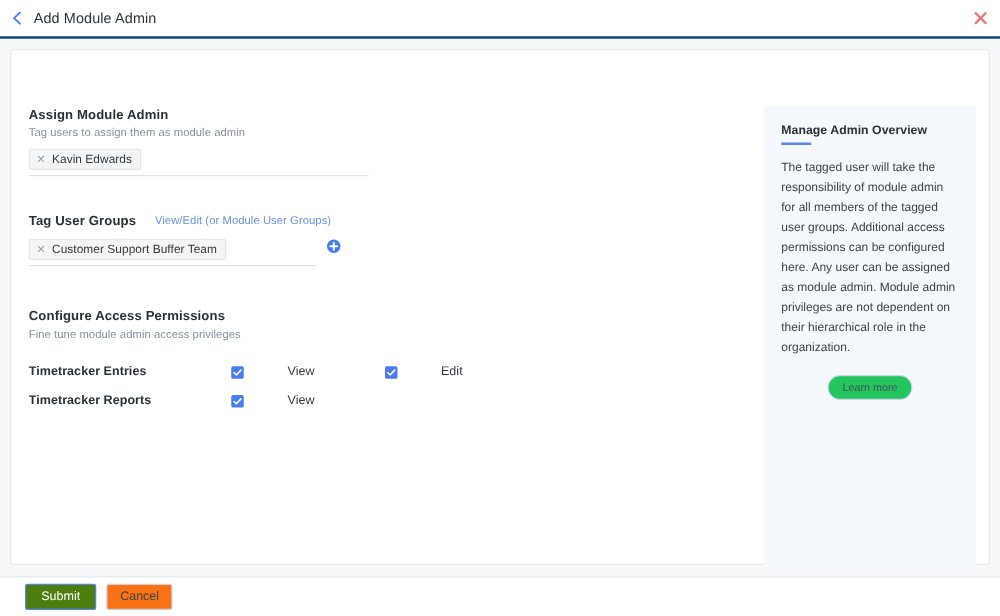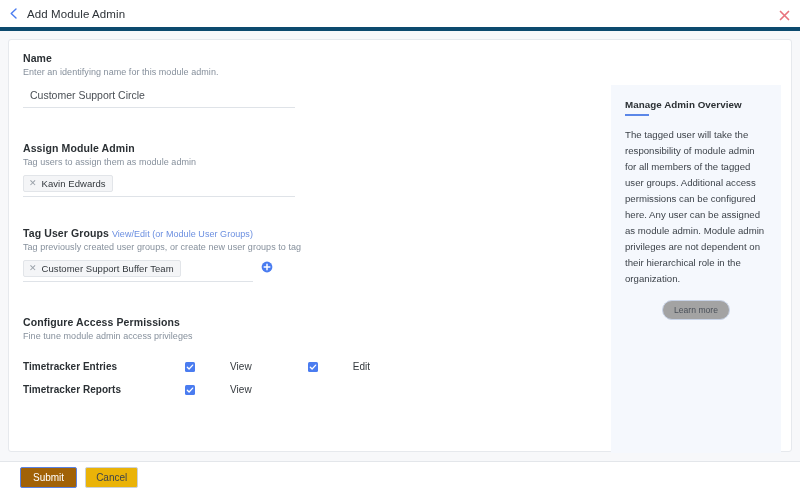--- a/index.html
+++ b/index.html
@@ -13,21 +13,21 @@
     position: relative;
     width: 800px; height: 493px;
     background: #f7f8fa;
   }
 
   
   .header {
     position: absolute; left: 0; top: 0;
     width: 800px; height: 31px;
     background: #ffffff;
-    border-bottom: 4px solid #0c4a6e;
+    border-bottom: 2px solid #0c4a6e;
     display: flex; align-items: center;
   }
   .back-chevron {
     width: 26px; height: 31px;
     display: flex; align-items: center; justify-content: center;
     cursor: pointer;
   }
   .back-chevron svg { display: block; }
   .header-title {
     font-size: 11.5px;
@@ -65,21 +65,21 @@
     font-weight: bold;
     color: #2b3034;
     letter-spacing: .1px;
   }
   .field-hint {
     font-size: 9px;
     color: #86909c;
     margin-top: 3px;
     letter-spacing: .05px;
   }
-  .label-row { display: flex; align-items: flex-end; gap: 3px; }
+  .label-row { display: flex; align-items: flex-start; gap: 15px; }
   .inline-link {
     font-size: 9px;
     color: #6b8fe0;
     cursor: pointer;
     letter-spacing: .05px;
   }
 
   .underline-input {
     margin-top: 9px;
     width: 272px;
@@ -181,21 +181,21 @@
   .side-body {
     margin-top: 11px;
     font-size: 9.6px;
     line-height: 16px;
     color: #3d434a;
     letter-spacing: .02px;
   }
   .learn-more {
     margin: 13px auto 0 auto;
     display: block;
-    background: #a3a3a3;
+    background: #22c55e;
     border: 1px solid #c9d4e8;
     border-radius: 10px;
     padding: 4px 11px;
     font-size: 8.6px;
     color: #4a5059;
     cursor: pointer;
     font-family: "Liberation Sans", sans-serif;
   }
 
   
@@ -203,31 +203,31 @@
     position: absolute;
     left: 0; bottom: 0;
     width: 800px; height: 32px;
     background: #ffffff;
     border-top: 1px solid #e3e6ea;
     display: flex; align-items: center;
     padding-left: 20px;
     gap: 8px;
   }
   .btn-primary {
-    background: #a16207;
+    background: #4d7c0f;
     border: 1px solid #5a82e3;
     border-radius: 2px;
     color: #ffffff;
     font-size: 10px;
     padding: 4px 12px;
     cursor: pointer;
     font-family: "Liberation Sans", sans-serif;
   }
   .btn-secondary {
-    background: #eab308;
+    background: #f97316;
     border: 1px solid #ccd1d8;
     border-radius: 2px;
     color: #3d434a;
     font-size: 10px;
     padding: 4px 10px;
     cursor: pointer;
     font-family: "Liberation Sans", sans-serif;
   }
 </style>
 </head>
@@ -250,25 +250,20 @@
           <path d="M1.5 1.5 L9.5 9.5 M9.5 1.5 L1.5 9.5" stroke="#e8737d" stroke-width="1.7" stroke-linecap="round"></path>
         </svg>
       </span>
     </div>
   </div>
 
   <div class="card">
 
     <div class="form-col">
 
-      <div class="field">
-        <div class="field-label">Name</div>
-        <div class="field-hint">Enter an identifying name for this module admin.</div>
-        <div class="underline-input">Customer Support Circle</div>
-      </div>
 
       <div class="spacer-lg"></div>
 
       <div class="field">
         <div class="field-label">Assign Module Admin</div>
         <div class="field-hint">Tag users to assign them as module admin</div>
         <div class="chip-line">
           <span class="chip">
             <span class="chip-x">✕</span>
             <span>Kavin Edwards</span>
@@ -276,21 +271,20 @@
         </div>
       </div>
 
       <div class="spacer-md"></div>
 
       <div class="field">
         <div class="label-row">
           <span class="field-label">Tag User Groups</span>
           <span class="inline-link">View/Edit (or Module User Groups)</span>
         </div>
-        <div class="field-hint">Tag previously created user groups, or create new user groups to tag</div>
         <div class="chip-line wide">
           <span class="chip">
             <span class="chip-x">✕</span>
             <span>Customer Support Buffer Team</span>
           </span>
           <span class="add-circle">
             <svg width="12" height="12" viewBox="0 0 12 12">
               <circle cx="6" cy="6" r="5.4" fill="#4a7cf0"></circle>
               <path d="M6 3.2 V8.8 M3.2 6 H8.8" stroke="#ffffff" stroke-width="1.5" stroke-linecap="round"></path>
             </svg>

